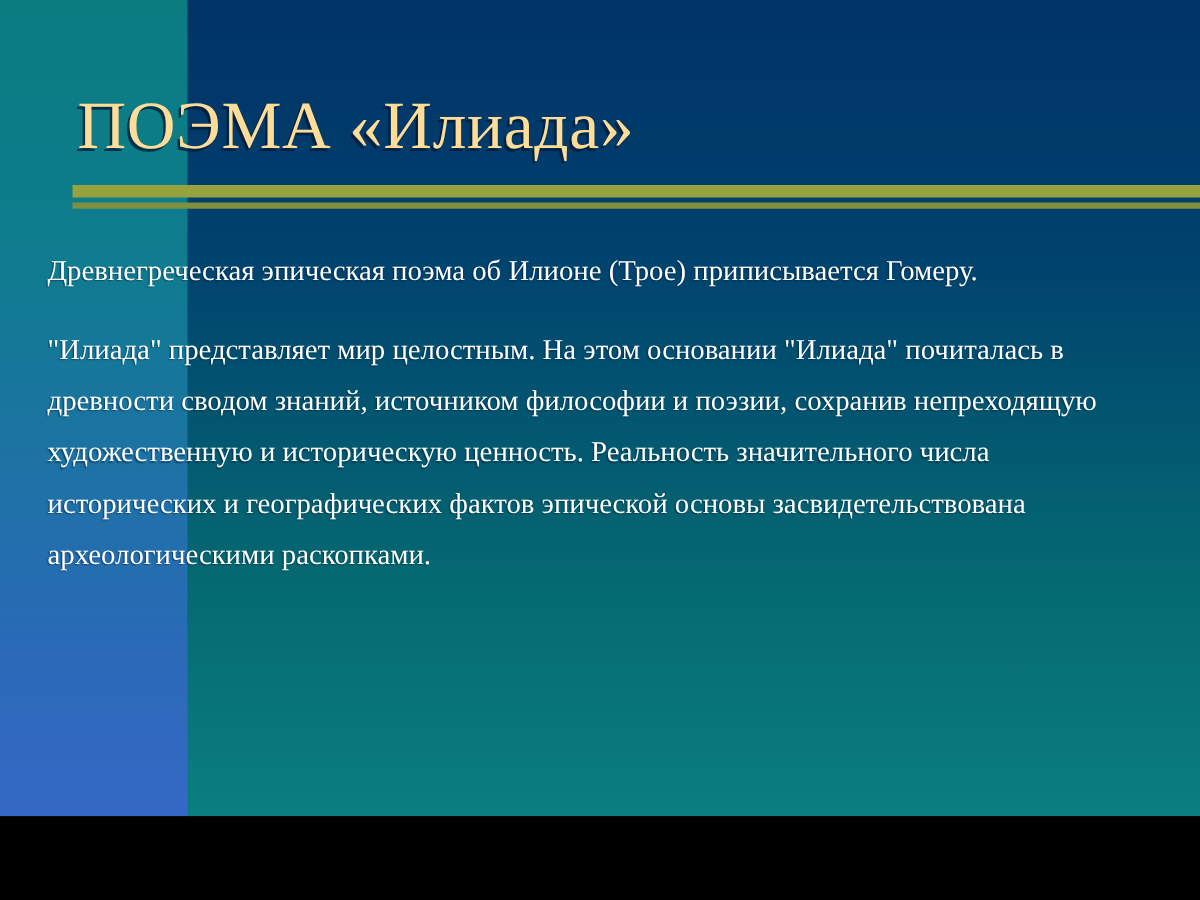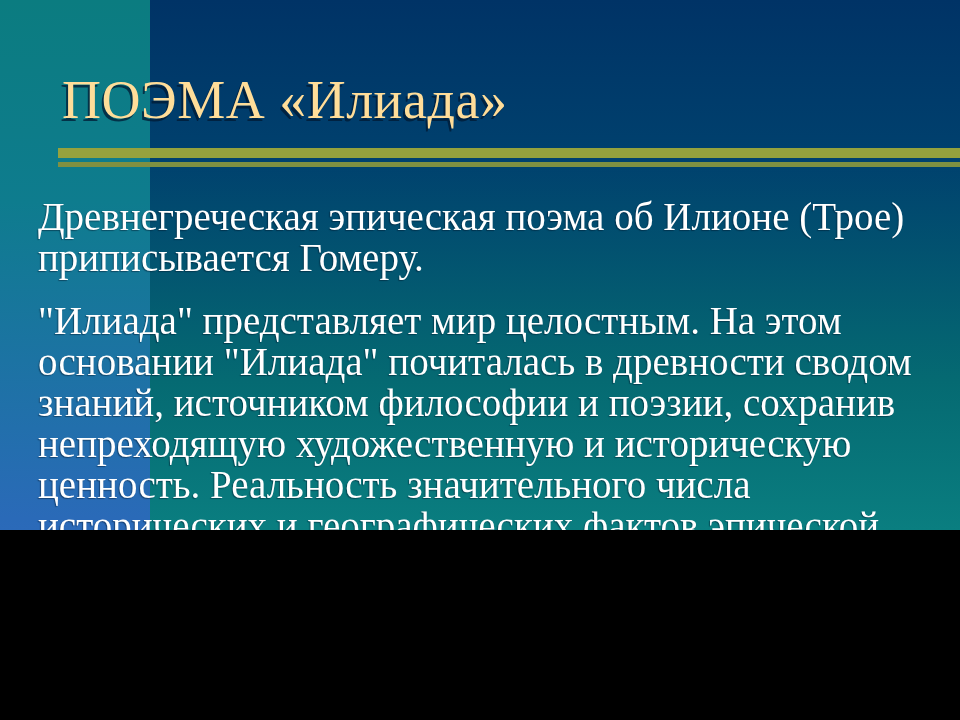--- a/index.html
+++ b/index.html
@@ -4,21 +4,21 @@
 <title>Slide</title>
 <style>
   html, body {
     margin: 0;
     padding: 0;
     background: #000;
   }
   #slide {
     position: relative;
     width: 960px;
-    height: 530px;
+    height: 653px;
     overflow: hidden;
     font-family: "Liberation Serif", "DejaVu Serif", serif;
     
     background: linear-gradient(to bottom, #003366 0%, #00416e 30%, #056a72 72%, #0a7e80 100%);
   }
   
   #left-band {
     position: absolute;
     left: 0;
     top: 0;
@@ -66,21 +66,21 @@
 
   #body-block {
     position: absolute;
     left: 38px;
     top: 196px;
     width: 890px;
   }
   .para {
     margin: 0 0 22px 0;
     color: #ffffff;
-    font-size: 39px;
+    font-size: 23px;
     line-height: 41px;
     text-shadow: -1px 1px 1px rgba(0,20,40,0.45);
   }
   .para:last-child { margin-bottom: 0; }
 </style>
 </head>
 <body>
 
 <div id="slide">
 

